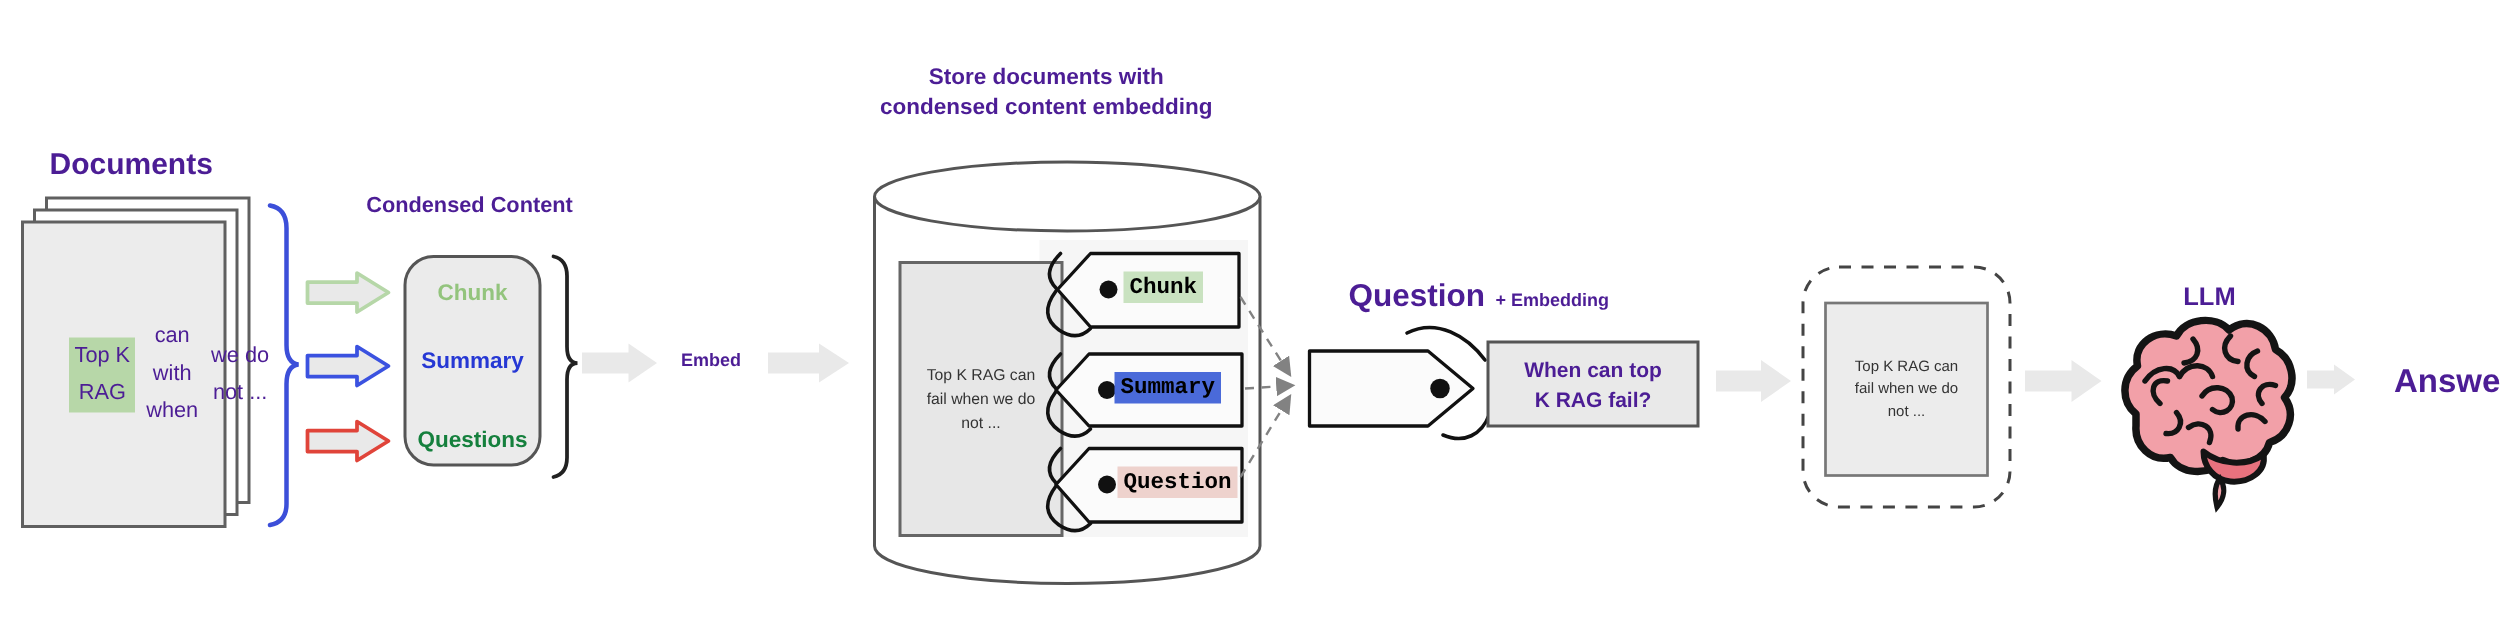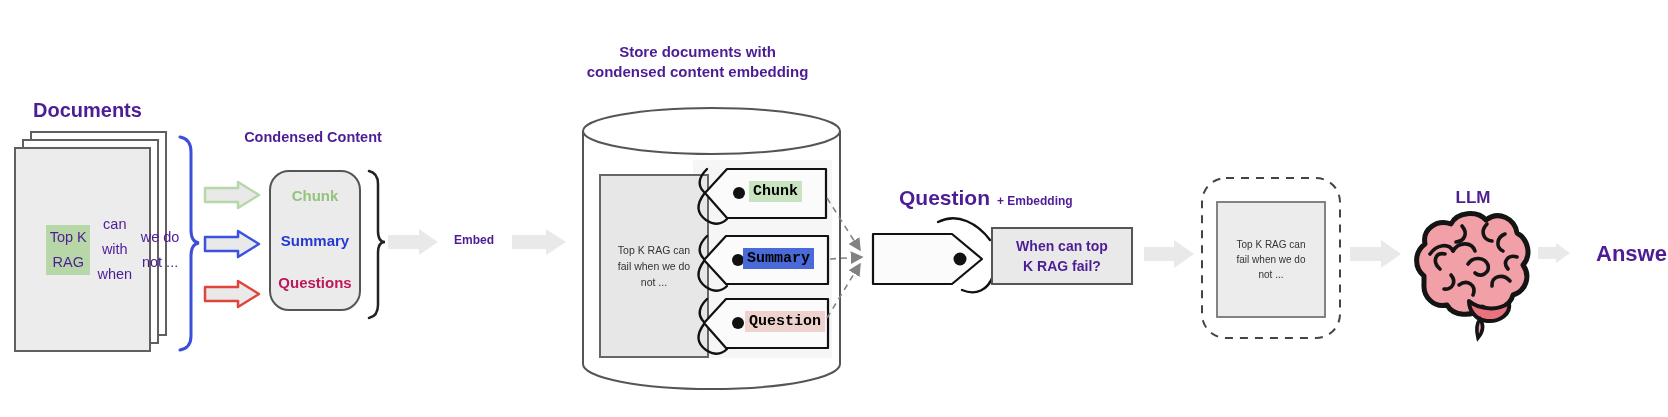--- a/index.html
+++ b/index.html
@@ -12,21 +12,21 @@
   .pre{white-space:pre-line;}
   .flexc{display:flex;align-items:center;justify-content:center;text-align:center;}
 
   .documents-title{left:33px;top:99px;font-size:20px;}
   .docpage-text{left:15px;top:148px;width:135px;height:203px;font-size:14.5px;line-height:25px;flex-direction:row;margin-left:31px;}
   .hl-green{background:#b7d7a8;padding:0 3px;}
   .condensed-label{left:228px;top:129px;width:170px;font-size:14.5px;}
   .cc-item{left:270px;width:90px;font-size:15px;}
   .cc-chunk{top:187px;color:#93c47d;}
   .cc-summary{top:232px;color:#2638d4;}
-  .cc-questions{top:274px;color:#be185d;}
+  .cc-questions{top:285px;color:#15803d;}
   .embed-label{left:443px;top:233px;width:62px;font-size:12px;}
   .store-title{left:540px;top:42px;width:315px;font-size:15px;line-height:20px;}
   .store-doc-text{left:600px;top:175px;width:108px;height:182px;font-size:10.5px;line-height:16px;color:#333;}
   .tag-label{position:absolute;font-family:"Liberation Mono",monospace;font-weight:bold;font-size:15px;padding:2px 4px;color:#000;}
   .tag-chunk{left:749px;top:181px;background:#c9e2c0;}
   .tag-summary{left:743px;top:248px;background:#4a6ad9;}
   .tag-question{left:745px;top:311px;background:#eed2cd;}
   .question-title{left:899px;top:186px;display:flex;align-items:baseline;}
   .q-main{font-weight:bold;font-size:21px;}
   .q-plus{font-weight:bold;font-size:12px;margin-left:7px;}

